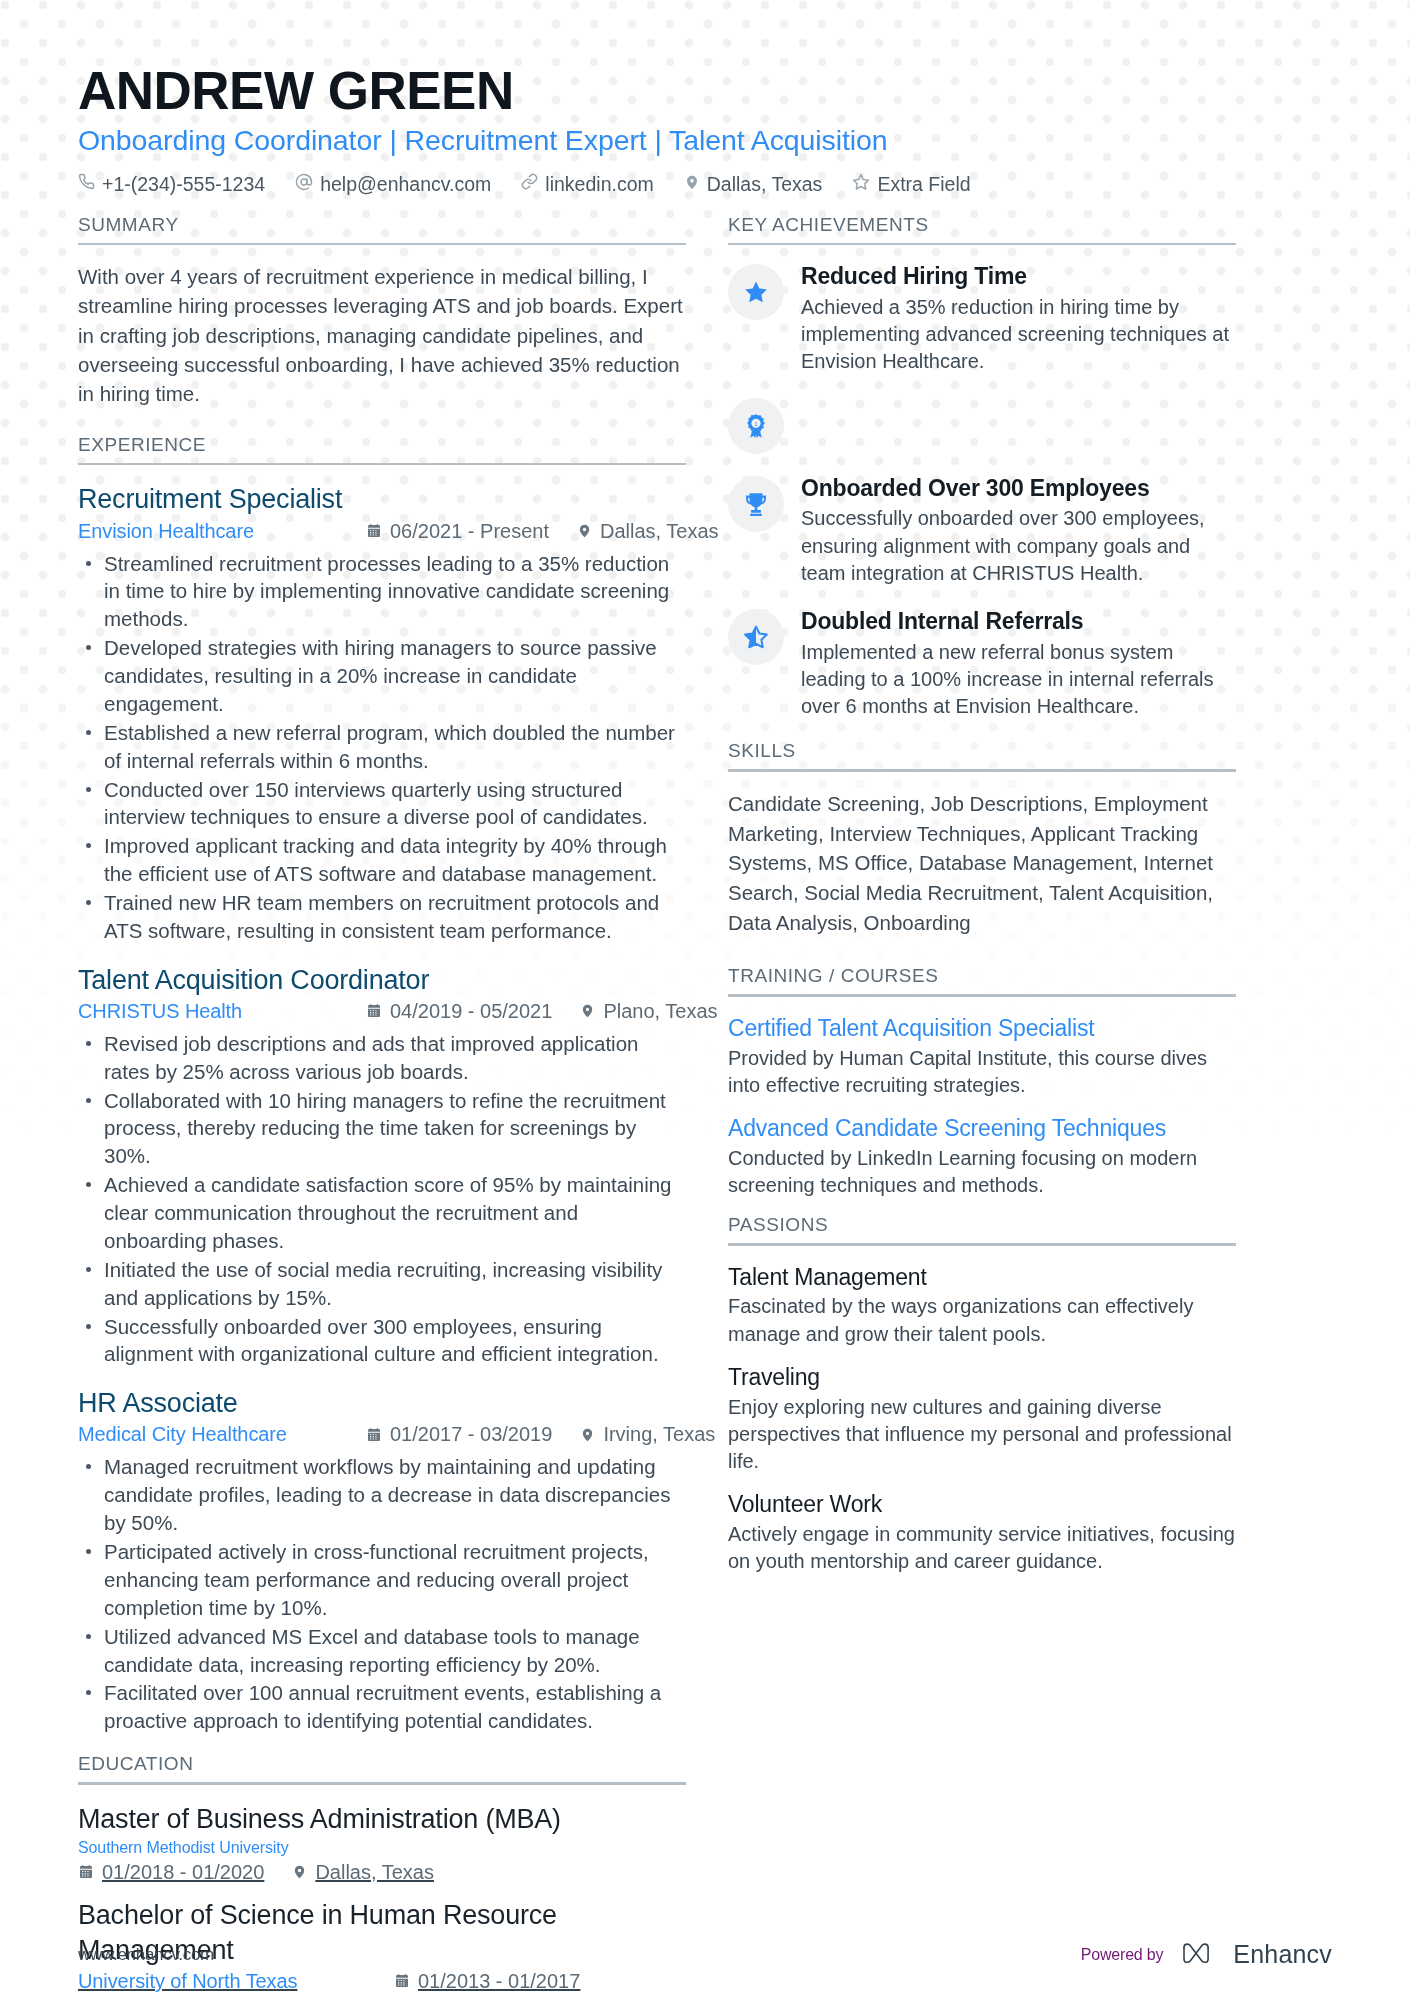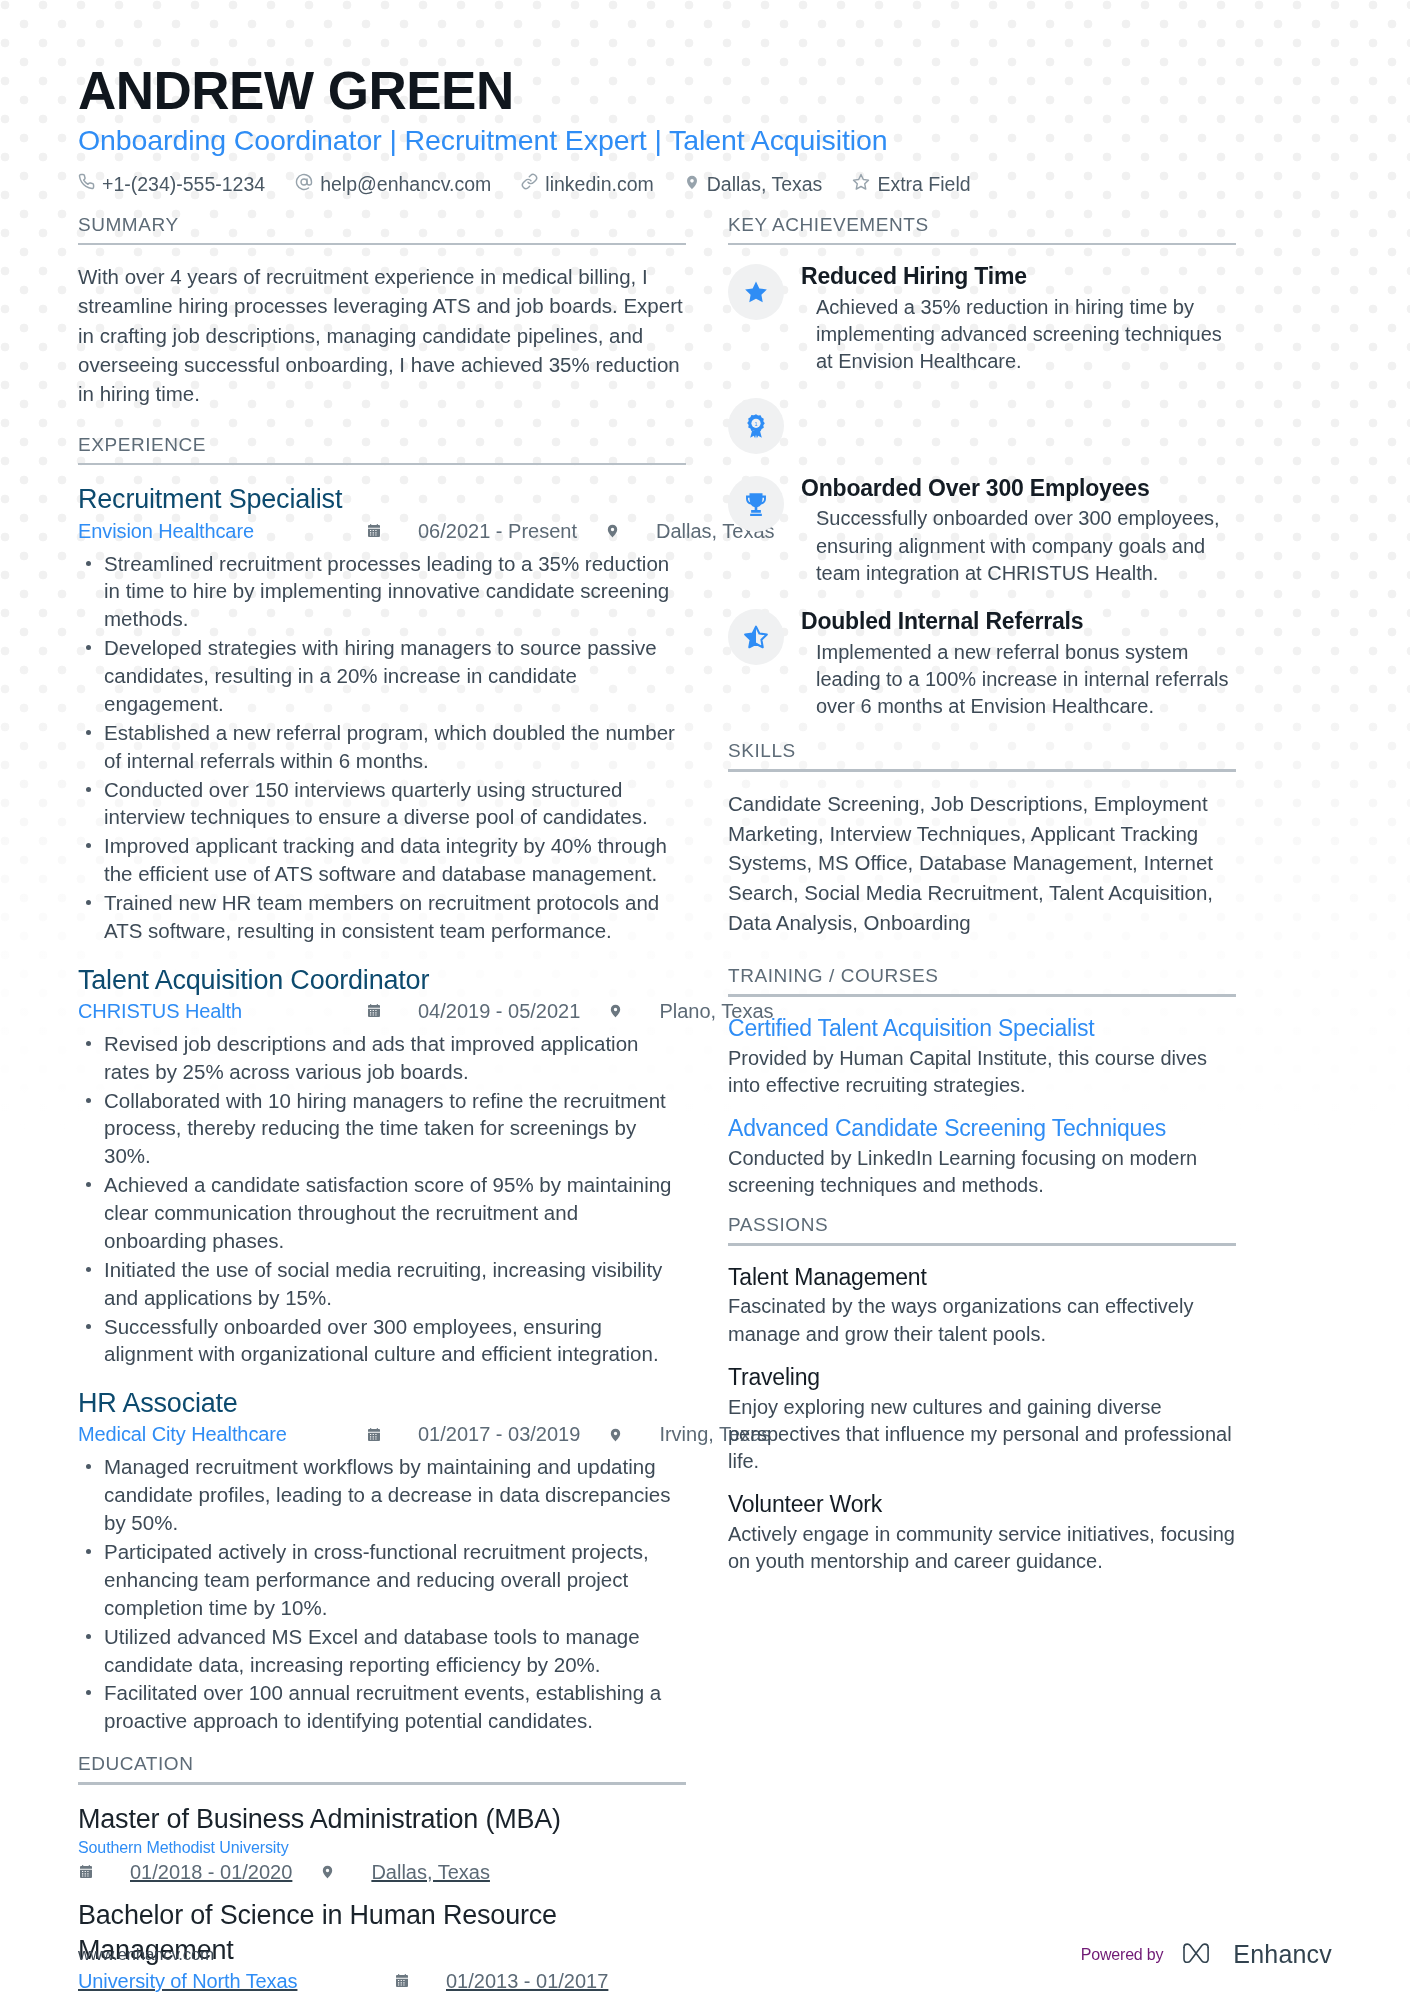--- a/index.html
+++ b/index.html
@@ -149,21 +149,20 @@
     flex: 0 0 auto;
     min-width: 288px;
     letter-spacing: -0.1px;
   }
   .meta-chip {
     display: inline-flex;
     align-items: center;
     margin-right: 28px;
     white-space: nowrap;
     color: #5c6a76;
-    gap: 28px;
   }
   .meta-chip .mi {
     display: inline-flex;
     align-items: center;
     margin-right: 8px;
     color: #6b7780;
   }
   .meta-chip .mi svg { display: block; }
 
   ul.bullets {
@@ -240,21 +239,20 @@
     color: #141c24;
     font-weight: 700;
     line-height: 1.25;
     margin-bottom: 3px;
     letter-spacing: -0.2px;
   }
   .ka-desc {
     font-size: 20px;
     line-height: 1.36;
     color: #3d4a56;
-    margin-left: 15px;
   }
 
   
   .skills-text {
     font-size: 20.5px;
     line-height: 1.45;
     color: #3d4a56;
     margin-bottom: 28px;
   }
 

